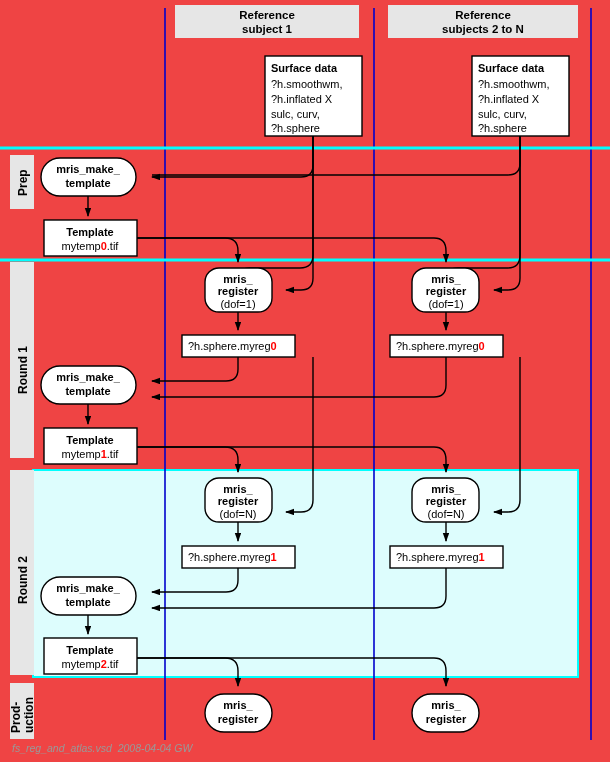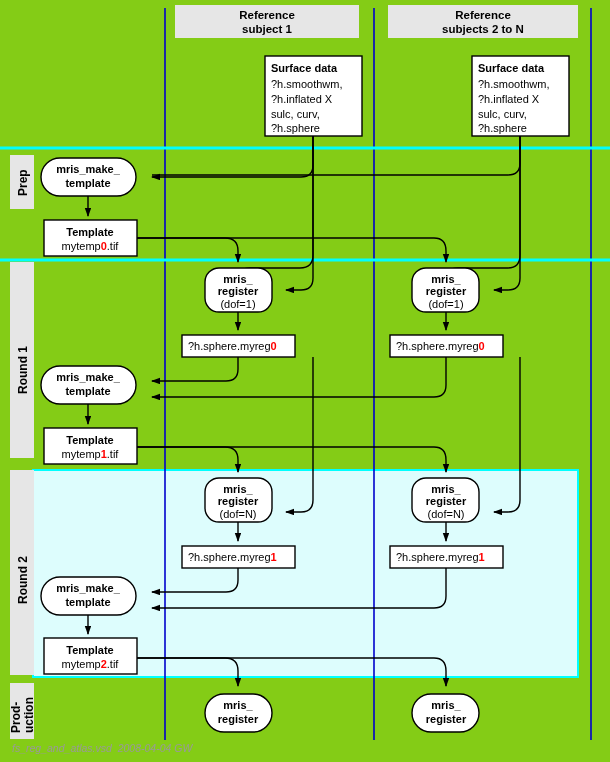--- a/index.html
+++ b/index.html
@@ -1,17 +1,17 @@
 <!DOCTYPE html>
 <html><head>
 <meta charset="utf-8">
 <style>
   html,body{margin:0;padding:0;background:#ffffff;}
   body{width:610px;height:762px;font-family:"Liberation Sans",sans-serif;}
-  #stage{position:relative;width:610px;height:762px;overflow:hidden;background:#84cc16;}
+  #stage{position:relative;width:610px;height:762px;overflow:hidden;background:#ef4444;}
   svg{display:block;}
   .node-text{font-family:"Liberation Sans",sans-serif;}
   .bold{font-weight:bold;}
   .red{fill:#ff0000;font-weight:bold;}
   .footer-txt{font-family:"Liberation Sans",sans-serif;font-style:italic;font-size:10.5px;fill:#999999;}
 </style>
 </head>
 <body>
 
 <div id="stage">

